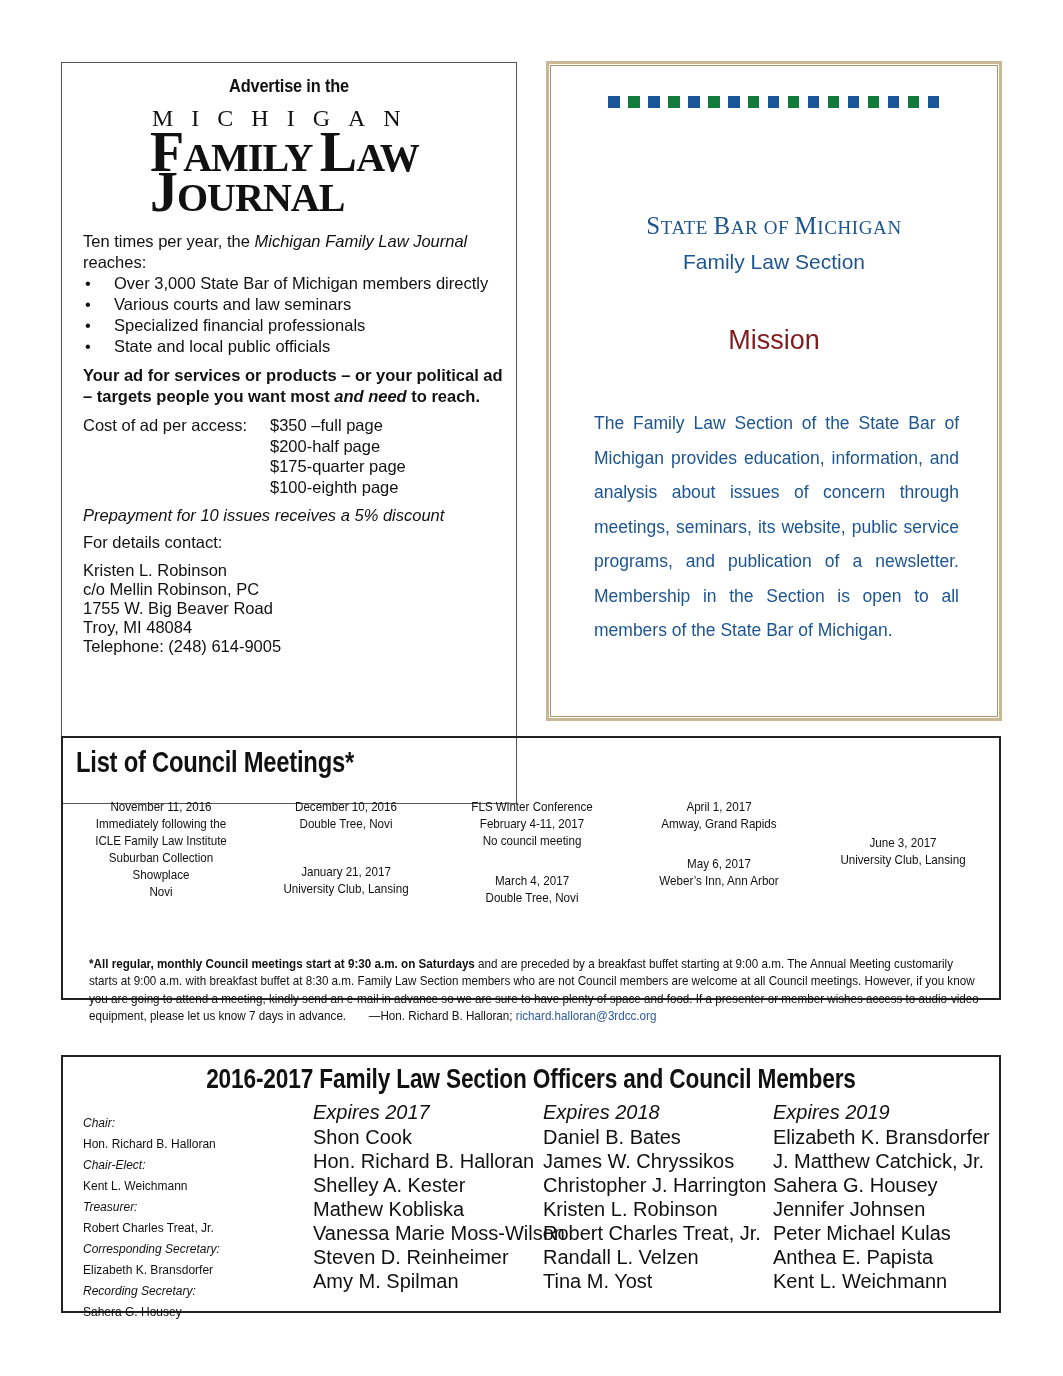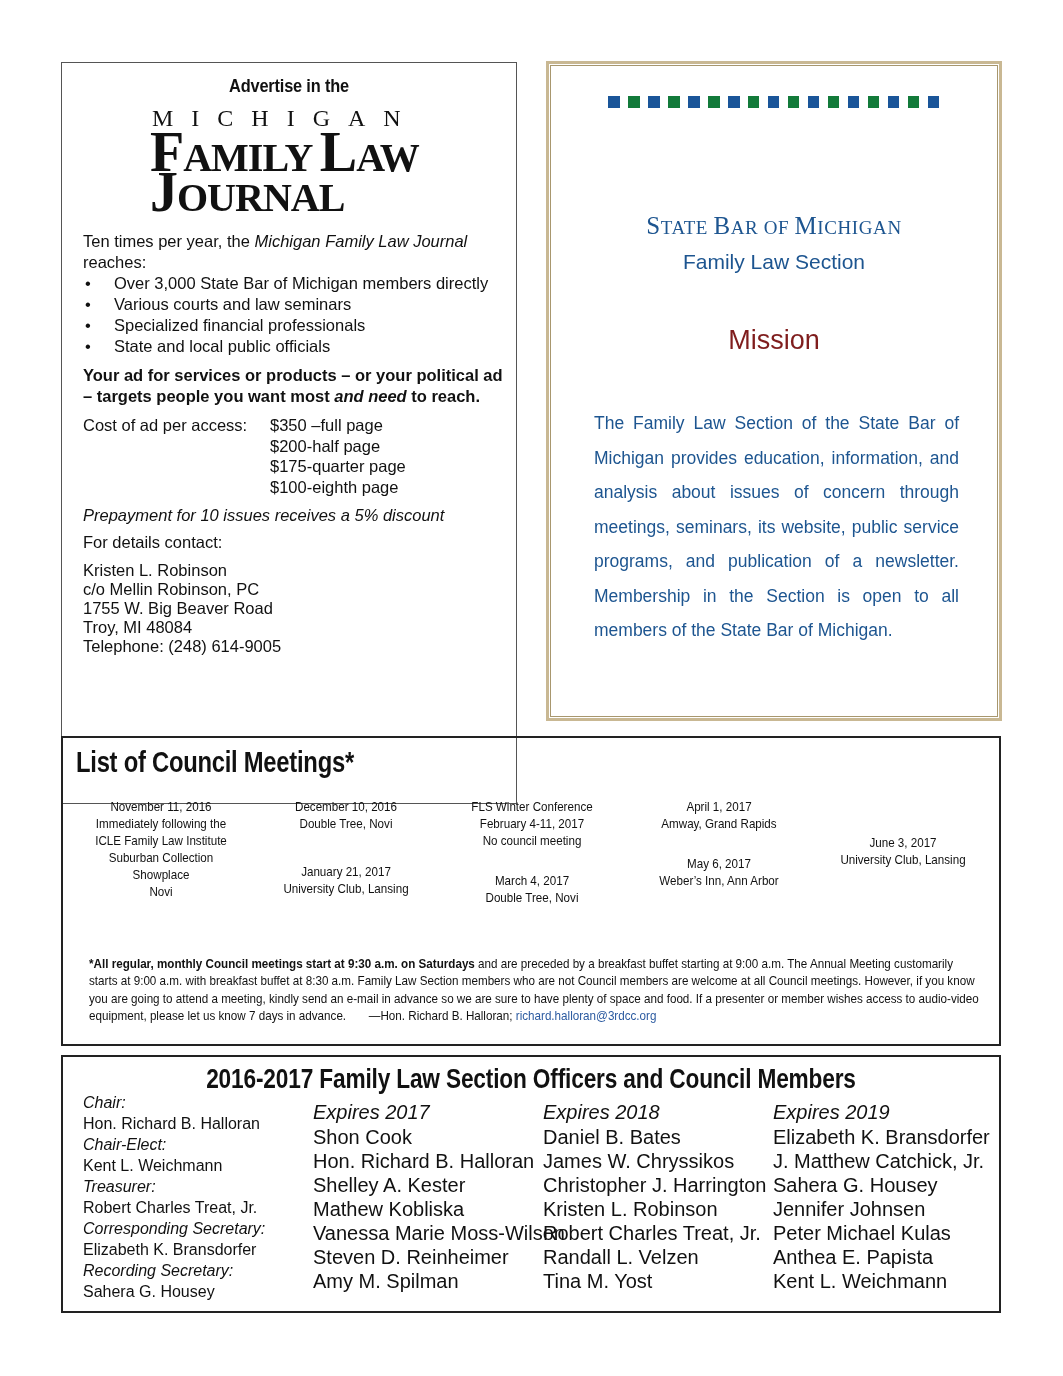--- a/index.html
+++ b/index.html
@@ -57,21 +57,21 @@
   .sbm-title .s { font-size: 19px; }
   .fls-title { position: absolute; left: 0; width: 100%; top: 186px; text-align: center; color: #1d5590; font-size: 21px; }
   .mission-title { position: absolute; left: 0; width: 100%; top: 261px; text-align: center; color: #7f1d1d; font-size: 27px; }
   .mission-text {
     position: absolute; left: 45px; top: 342px; width: 365px; color: #1d5590;
     font-size: 17.5px; line-height: 34.5px; text-align: justify;
   }
 
   
   .meetings-box {
-    position: absolute; left: 61px; top: 736px; width: 940px; height: 310px;
+    position: absolute; left: 61px; top: 736px; width: 940px; height: 264px;
     border: 2px solid #222;
   }
   .meetings-title {
     position: absolute; left: 13px; top: 8px; font-weight: bold; font-size: 29px;
     transform: scaleX(0.82); transform-origin: left top; letter-spacing: -0.3px;
   }
   .mcol { position: absolute; top: 60px; width: 190px; text-align: center; font-size: 13.5px; line-height: 17px; }
   .mcol .entry { transform: scaleX(0.86); }
   .footnote {
     position: absolute; left: 26px; top: 217px; width: 890px; font-size: 13.4px; line-height: 17.3px;
@@ -82,21 +82,21 @@
 
   
   .officers-box {
     position: absolute; left: 61px; top: 1055px; width: 940px; height: 258px;
     border: 2px solid #222;
   }
   .officers-title {
     position: absolute; left: 0; width: 100%; top: 7px; text-align: center; font-weight: bold; font-size: 27px;
     transform: scaleX(0.84); letter-spacing: -0.2px;
   }
-  .ocol { position: absolute; top: 36px; font-size: 16px; }
+  .ocol { position: absolute; top: 56px; font-size: 12px; }
   .ocol .role { font-style: italic; line-height: 20px; }
   .ocol .name { line-height: 22px; }
   .ccol { position: absolute; top: 44px; font-size: 20px; }
   .ccol .hdr { font-style: italic; line-height: 22px; margin-bottom: 2px; }
   .ccol .mem { line-height: 24px; }
 </style>
 </head>
 <body>
 
 <div class="ad-box">

